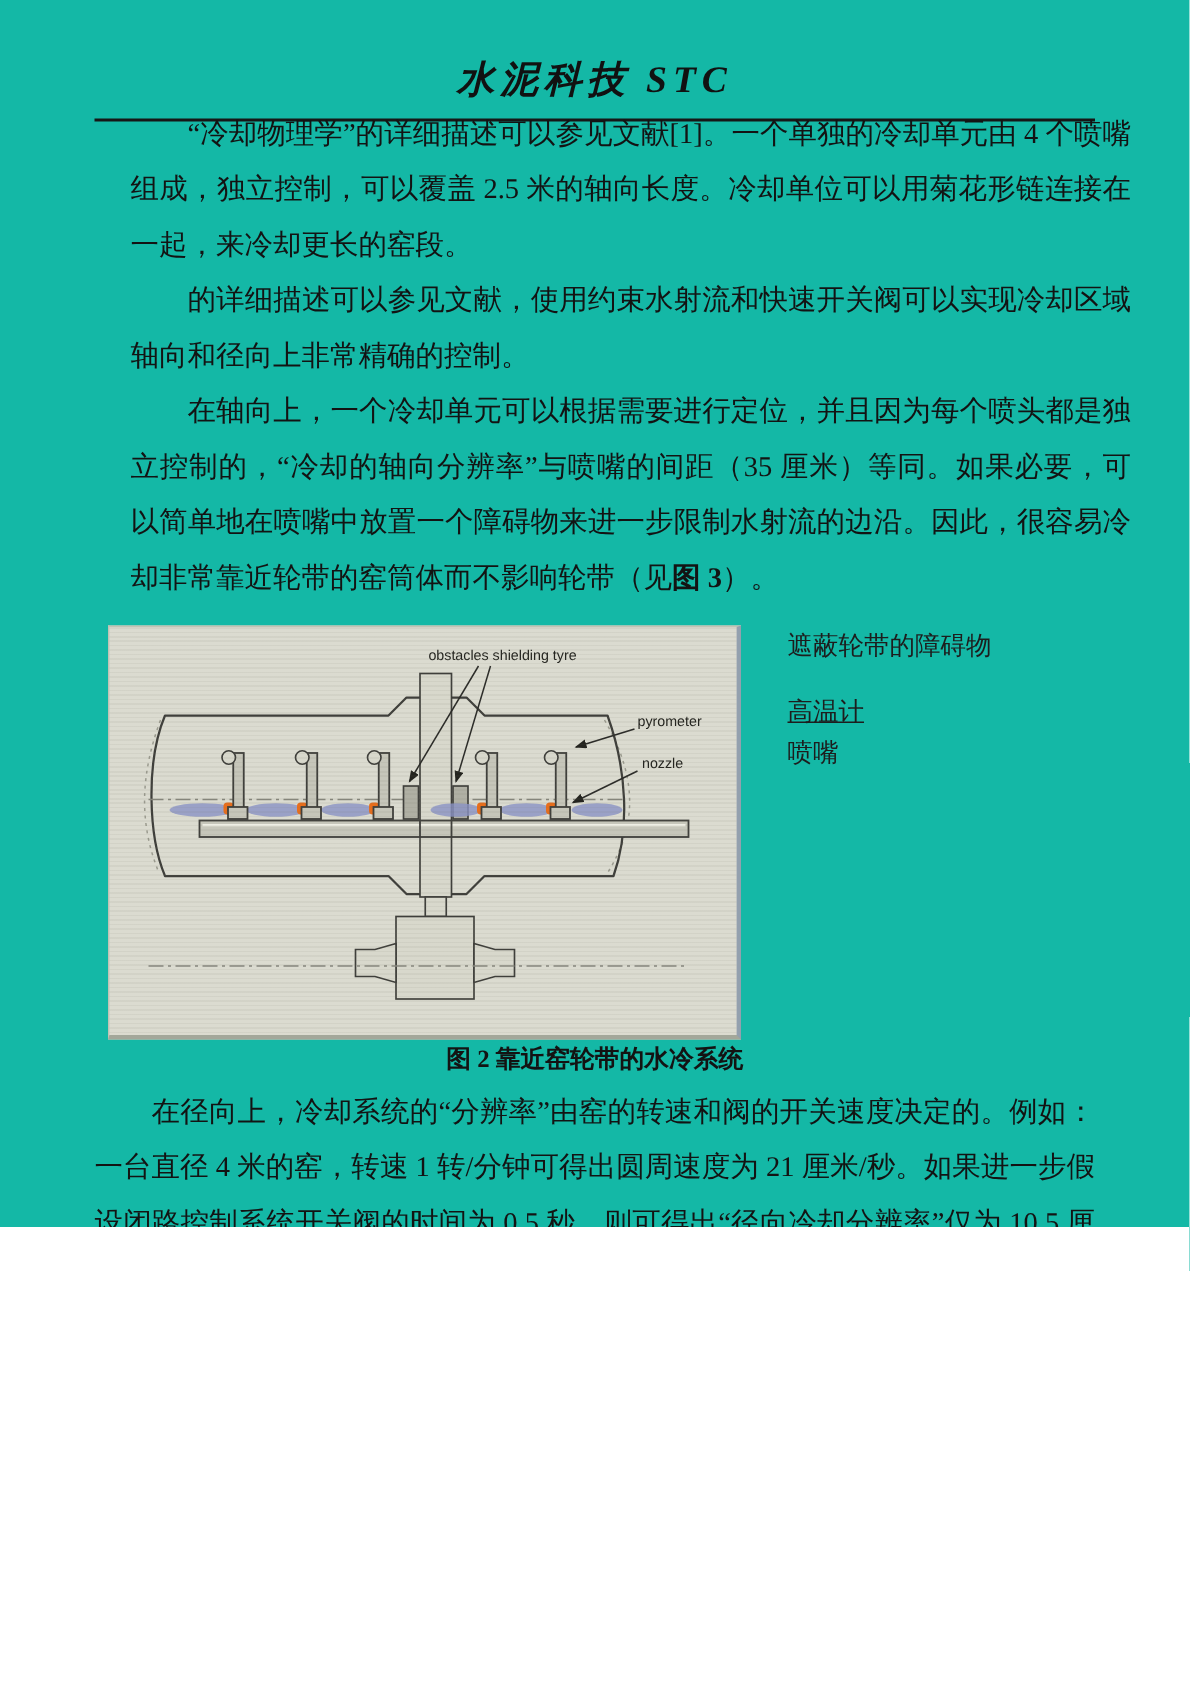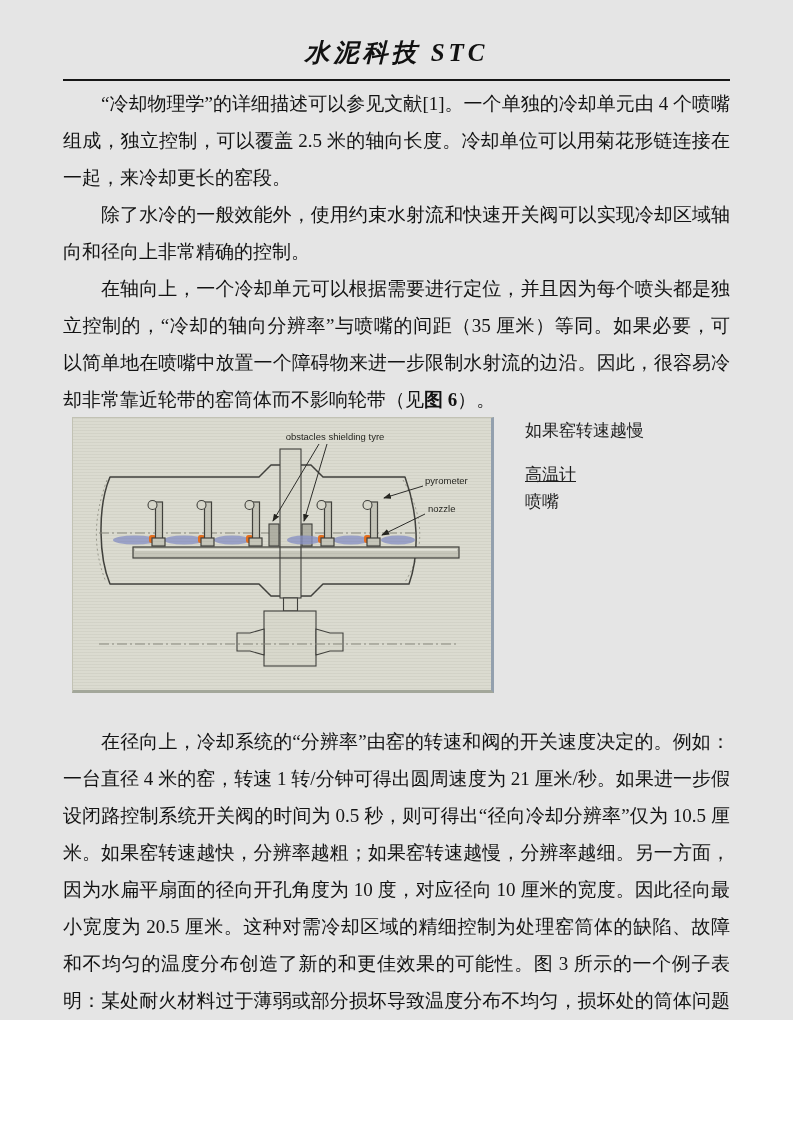--- a/index.html
+++ b/index.html
@@ -1,26 +1,26 @@
 <!DOCTYPE html>
 <html><head>
 <meta charset="utf-8">
 <style>
   html,body{margin:0;padding:0;background:#ffffff;}
-  .page{position:relative;width:793px;height:1020px;background:#e5e5e5;overflow:hidden;
+  .page{position:relative;width:793px;height:818px;background:#14b8a6;overflow:hidden;
         font-family:"Liberation Serif",serif;color:#131313;}
 
   .title{position:absolute;top:36px;left:0;width:100%;text-align:center;
          font-size:25px;font-weight:600;font-style:italic;letter-spacing:4px;color:#111;}
   .hrule{position:absolute;top:79px;left:63px;width:667px;border-top:2px solid #161616;}
 
   .tb{position:absolute;left:63px;width:667px;font-size:19px;line-height:37px;
       text-align:justify;}
   .tb p{margin:0;text-indent:2em;}
-  .tb1{top:85px;height:334px;overflow:hidden;}
+  .tb1{top:71px;height:334px;overflow:hidden;margin-left:24px;}
   .tb2{top:723px;height:300px;overflow:hidden;}
   .bd{font-weight:bold;}
 
   .figrow{position:absolute;top:417px;left:63px;width:667px;height:274px;}
   .figimg{position:absolute;left:9px;top:0;width:418px;height:272px;background:#dbdbd0;
           border:1px solid #c2c2b4;border-right:3px solid #93a0ae;border-bottom:3px solid #a3a79a;
           box-sizing:content-box;}
   .figimg::after{content:"";position:absolute;inset:0;pointer-events:none;
           background:repeating-linear-gradient(180deg, rgba(110,110,95,0.08) 0 1px, rgba(255,255,255,0) 1px 3px);}
   .figimg svg{display:block;width:418px;height:272px;}
@@ -52,22 +52,22 @@
 </head>
 <body>
 
 <div class="page">
 
   <div class="title">水泥科技 STC</div>
   <div class="hrule"></div>
 
   <div class="tb tb1">
     <p><span>“冷却物理学”的详细描述可以参见文献[1]。一个单独的冷却单元由 4 个喷嘴组成，独立控制，可以覆盖 2.5 米的轴向长度。冷却单位可以用菊花形链连接在一起，来冷却更长的窑段。</span></p>
-    <p><span>除了水冷的一般效能外，使用约束水射流和快速开关阀可以实现冷却区域轴向和径向上非常精确的控制。</span></p>
-    <p><span>在轴向上，一个冷却单元可以根据需要进行定位，并且因为每个喷头都是独立控制的，“冷却的轴向分辨率”与喷嘴的间距（35 厘米）等同。如果必要，可以简单地在喷嘴中放置一个障碍物来进一步限制水射流的边沿。因此，很容易冷却非常靠近轮带的窑筒体而不影响轮带（见</span><span class="bd">图 6</span><span>）。</span></p>
+    <p><span>的详细描述可以参见文献，使用约束水射流和快速开关阀可以实现冷却区域轴向和径向上非常精确的控制。</span></p>
+    <p><span>在轴向上，一个冷却单元可以根据需要进行定位，并且因为每个喷头都是独立控制的，“冷却的轴向分辨率”与喷嘴的间距（35 厘米）等同。如果必要，可以简单地在喷嘴中放置一个障碍物来进一步限制水射流的边沿。因此，很容易冷却非常靠近轮带的窑筒体而不影响轮带（见</span><span class="bd">图 3</span><span>）。</span></p>
   </div>
 
   <div class="figrow">
     <div class="figimg">
       <svg viewBox="0 0 418 272" xmlns="http://www.w3.org/2000/svg">
         <defs>
           <marker id="arr" markerWidth="9" markerHeight="8" refX="7" refY="3" orient="auto">
             <path d="M0,0 L8,3 L0,6 Z" fill="#24241f"></path>
           </marker>
         </defs>
@@ -151,25 +151,26 @@
         <path class="ll" d="M254,26 L231,103" marker-end="url(#arr)"></path>
         <path class="ll" d="M350,68 L311,80" marker-end="url(#arr)"></path>
         <path class="ll" d="M352,96 L309,117" marker-end="url(#arr)"></path>
 
         <text class="flabel" x="262" y="22" text-anchor="middle">obstacles shielding tyre</text>
         <text class="flabel" x="352" y="66">pyrometer</text>
         <text class="flabel" x="355" y="94">nozzle</text>
       </svg>
     </div>
 
-    <div class="sidelabel sl1">如果窑转速越慢</div>
+    <div class="sidelabel sl1">遮蔽轮带的障碍物</div>
     <div class="sidelabel sl2">高温计</div>
     <div class="sidelabel sl3">喷嘴</div>
   </div>
 
+  <div class="caption">图 2 靠近窑轮带的水冷系统</div>
 
   <div class="tb tb2">
     <p><span>在径向上，冷却系统的“分辨率”由窑的转速和阀的开关速度决定的。例如：一台直径 4 米的窑，转速 1 转/分钟可得出圆周速度为 21 厘米/秒。如果进一步假设闭路控制系统开关阀的时间为 0.5 秒，则可得出“径向冷却分辨率”仅为 10.5 厘米。如果窑转速越快，分辨率越粗；如果窑转速越慢，分辨率越细。另一方面，因为水扁平扇面的径向开孔角度为 10 度，对应径向 10 厘米的宽度。因此径向最小宽度为 20.5 厘米。这种对需冷却区域的精细控制为处理窑筒体的缺陷、故障和不均匀的温度分布创造了新的和更佳效果的可能性。图 3 所示的一个例子表明：某处耐火材料过于薄弱或部分损坏导致温度分布不均匀，损坏处的筒体问题升高，</span></p>
   </div>
 
   <div class="footrule">
     <svg viewBox="0 0 667 8" width="667" height="8" xmlns="http://www.w3.org/2000/svg">
       <rect x="0" y="3" width="667" height="1.6" fill="#151515"></rect>
       <path d="M0,3.6 C90,2.2 170,4.6 260,5.2 C340,5.8 400,6.0 470,4.6 C540,3.4 600,2.6 667,3.4 L667,4.2 C590,3.8 540,4.6 470,5.6 C410,6.5 330,6.9 250,6.3 C170,5.7 80,3.9 0,4.8 Z" fill="#151515"></path>
       <path d="M250,2.6 C330,1.9 420,2.1 510,3.2 C460,5.4 330,5.8 250,4.8 Z" fill="#151515"></path>

